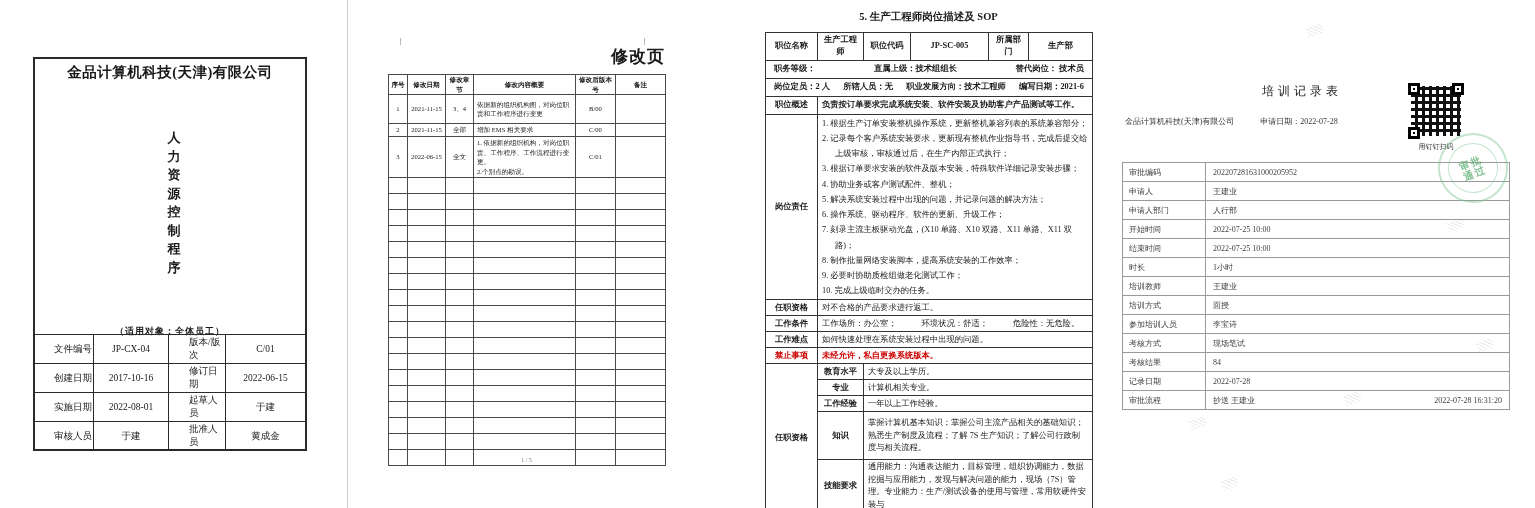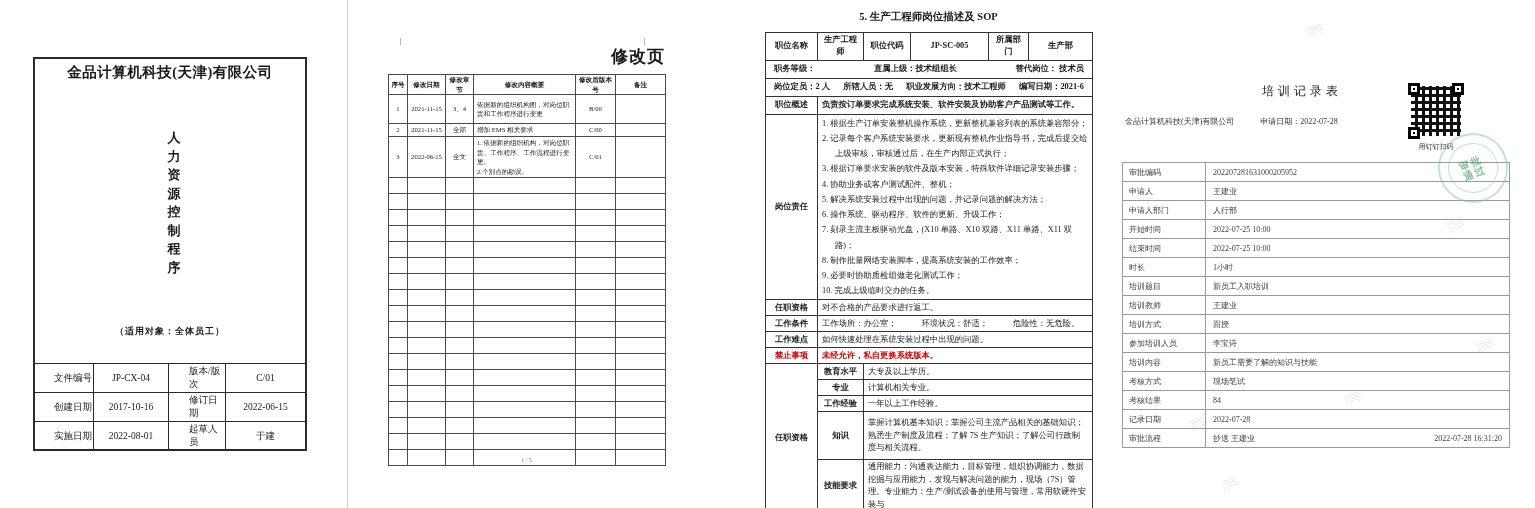--- a/index.html
+++ b/index.html
@@ -129,20 +129,26 @@
         <td class="lab">创建日期</td>
         <td>2017-10-16</td>
         <td class="lab">修订日期</td>
         <td>2022-06-15</td>
       </tr>
       <tr>
         <td class="lab">实施日期</td>
         <td>2022-08-01</td>
         <td class="lab">起草人员</td>
         <td>于建</td>
+      </tr>
+      <tr>
+        <td class="lab">审核人员</td>
+        <td>于建</td>
+        <td class="lab">批准人员</td>
+        <td>黄成金</td>
       </tr>
     </tbody>
       </table>
   </div>
 </div>
 
 <div class="page p2">
   <div class="p2ttl">修改页</div>
   <table class="t2">
     <colgroup>
@@ -491,38 +497,30 @@
         </tr>
     <tr>
           <td class="lab">结束时间</td>
           <td>2022-07-25  10:00</td>
         </tr>
     <tr>
           <td class="lab">时长</td>
           <td>1小时</td>
         </tr>
     <tr>
-          <td class="lab">培训题目</td>
-          <td>新员工入职培训</td>
-        </tr>
-    <tr>
           <td class="lab">培训教师</td>
           <td>王建业</td>
         </tr>
     <tr>
           <td class="lab">培训方式</td>
           <td>面授</td>
         </tr>
     <tr>
           <td class="lab">参加培训人员</td>
           <td>李宝诗</td>
-        </tr>
-    <tr>
-          <td class="lab">培训内容</td>
-          <td>新员工需要了解的知识与技能</td>
         </tr>
     <tr>
           <td class="lab">考核方式</td>
           <td>现场笔试</td>
         </tr>
     <tr>
           <td class="lab">考核结果</td>
           <td>84</td>
         </tr>
     <tr>

